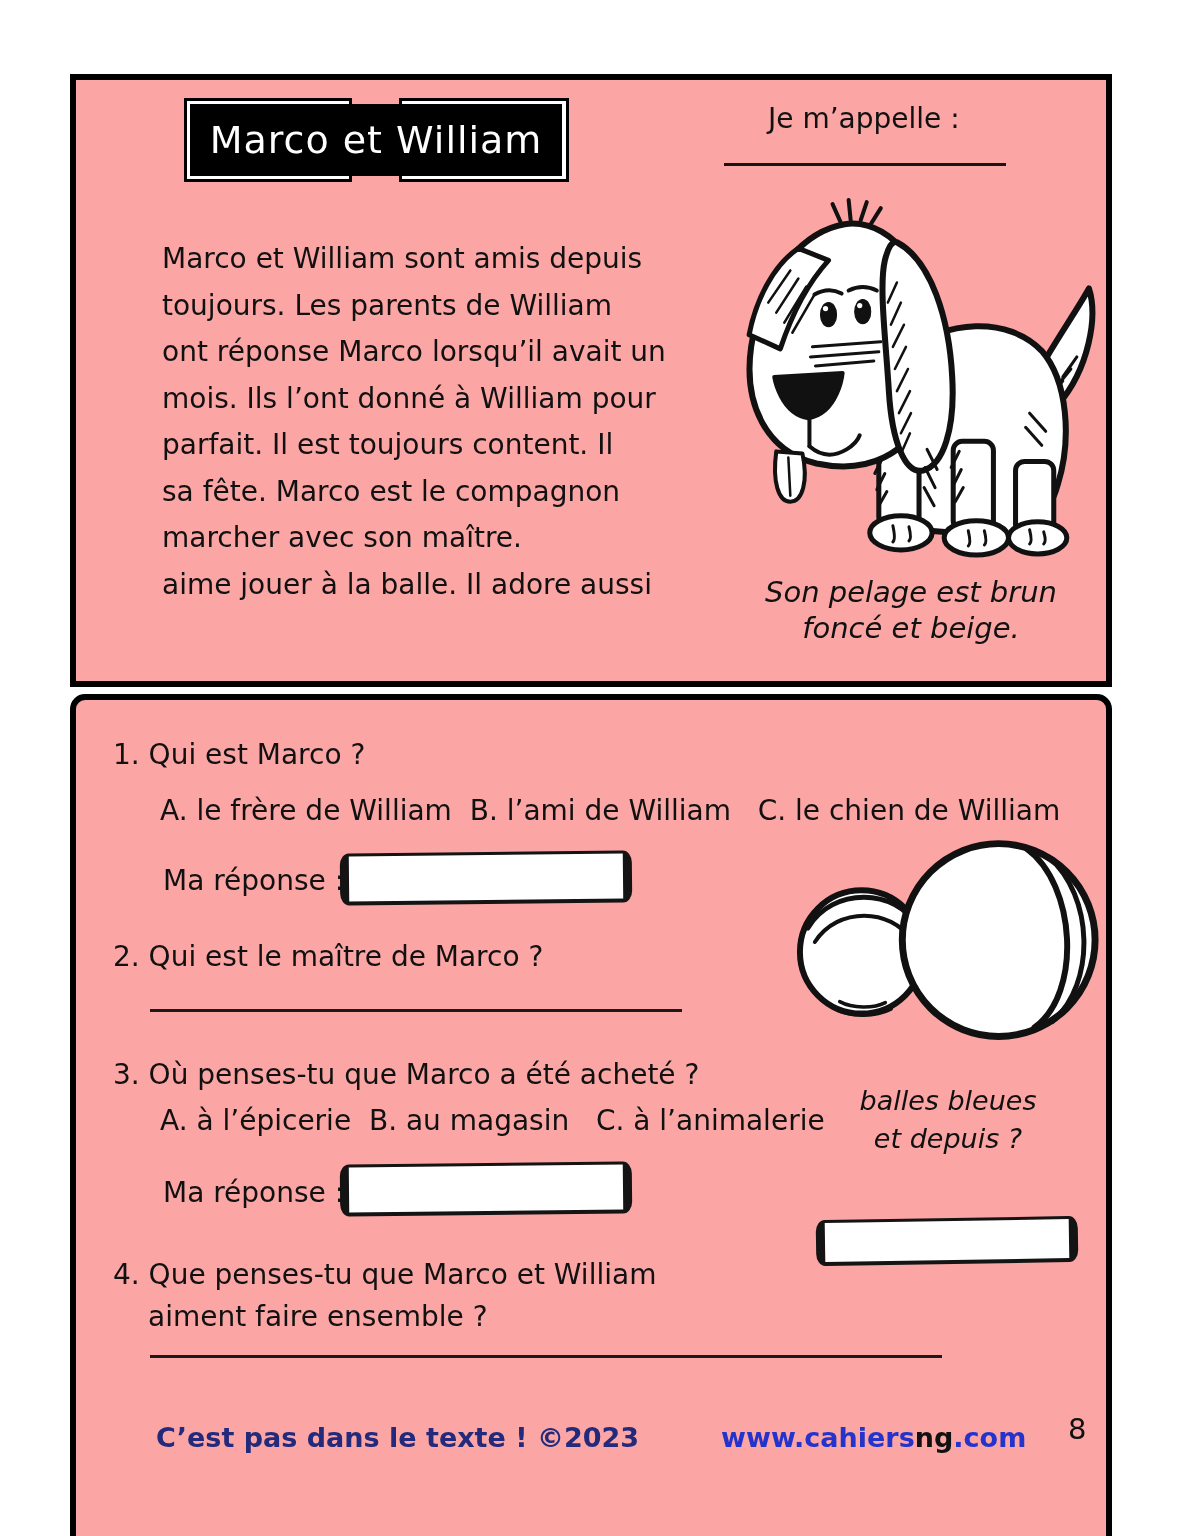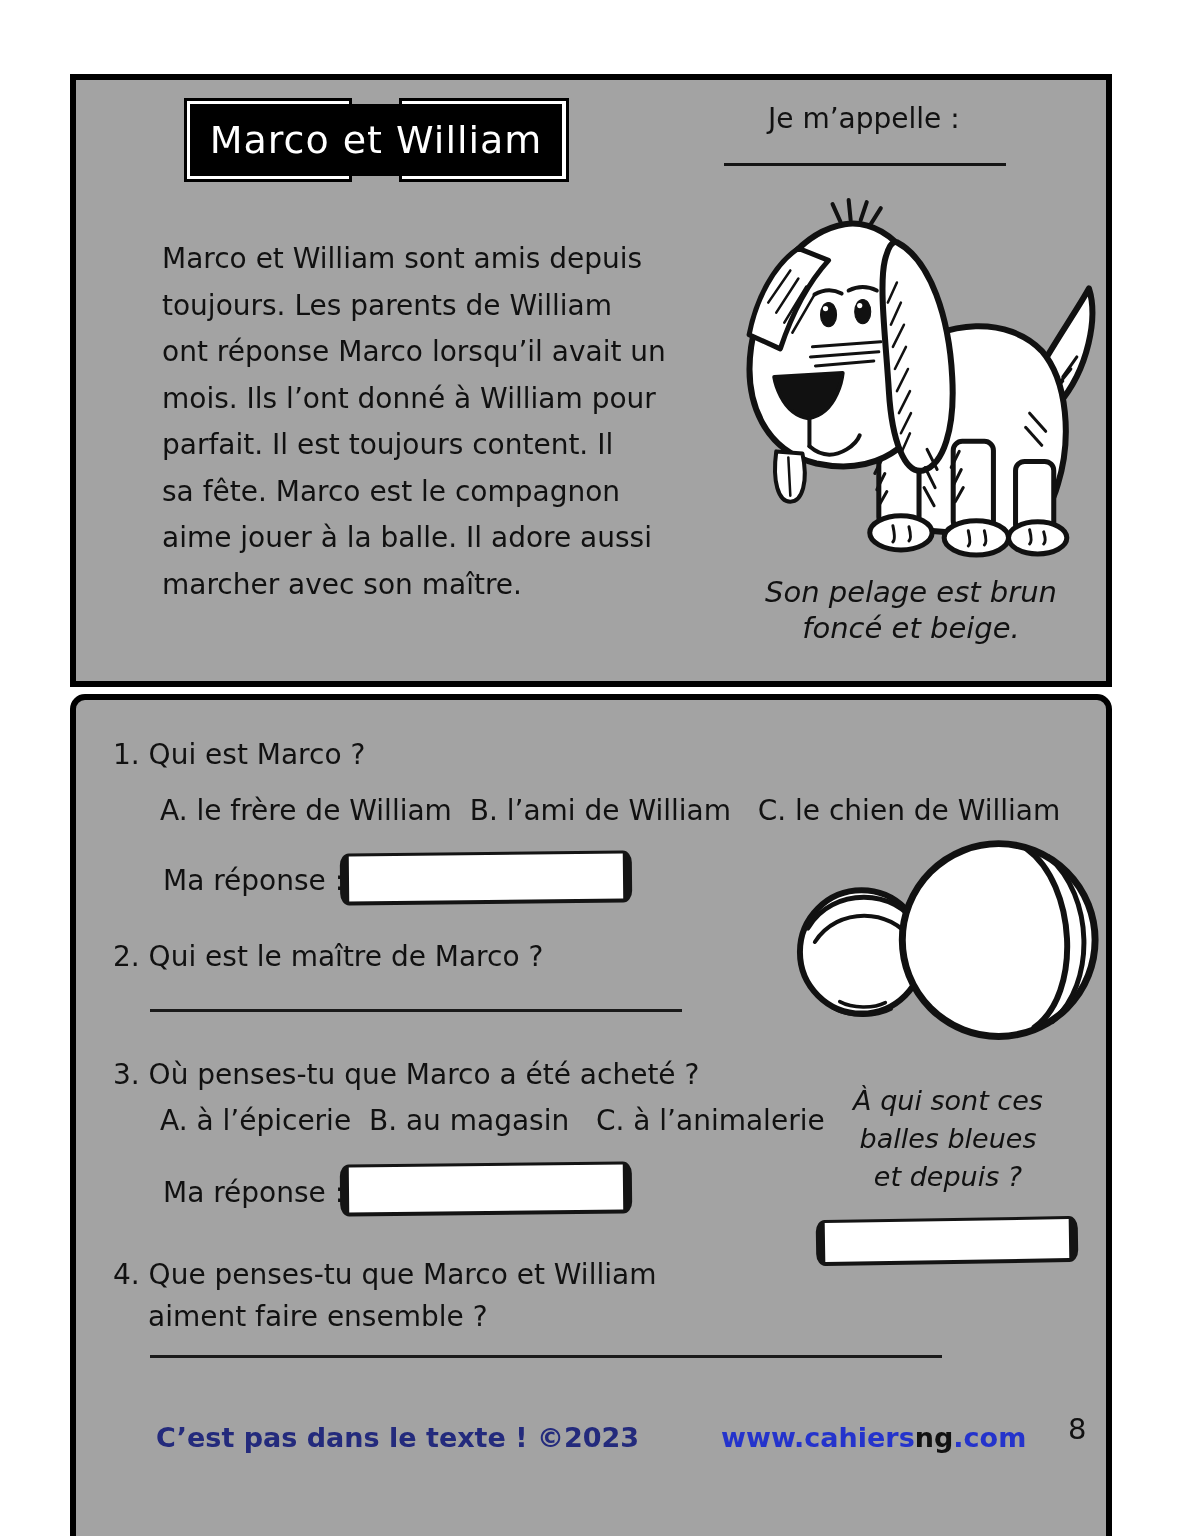--- a/index.html
+++ b/index.html
@@ -12,21 +12,21 @@
     overflow: hidden;
   }
   .abs { position: absolute; }
 
   
   .section-box {
     position: absolute;
     left: 70px;
     width: 1042px;
     border: 6px solid #000;
-    background: #a3a3a3;
+    background: #fca5a5;
   }
   .box-top    { top: 74px;  height: 613px; }
   .box-bottom { top: 694px; height: 952px; border-radius: 15px; }
 
   
   .title-wrap { left: 114px; top: 24px; width: 372px; height: 72px; }
   .title-outline {
     position: absolute;
     background: #fff;
     border: 3px solid #000;
@@ -102,22 +102,22 @@
   <div class="abs name-label">Je m’appelle :</div>
   <div class="abs name-line"></div>
 
   <div class="abs passage">
     <div>Marco et William sont amis depuis</div>
     <div>toujours. Les parents de William</div>
     <div>ont réponse Marco lorsqu’il avait un</div>
     <div>mois. Ils l’ont donné à William pour</div>
     <div>parfait. Il est toujours content. Il</div>
     <div>sa fête. Marco est le compagnon</div>
+    <div>marcher avec son maître.</div>
     <div>aime jouer à la balle. Il adore aussi</div>
-    <div>marcher avec son maître.</div>
   </div>
 
   <svg class="abs dog-illustration" viewBox="0 0 370 360" xmlns="http://www.w3.org/2000/svg">
 
     <path class="shape" stroke-width="6" d="M300,188 C320,150 347,112 359,90 C368,118 359,170 328,206 C316,219 305,210 300,188 Z"></path>
     <g class="ink" stroke-width="3">
       <path d="M333,178 L347,158"></path>
         <path d="M325,190 L341,170"></path>
         <path d="M317,200 L333,182"></path>
         <path d="M310,207 L324,192"></path>
@@ -236,21 +236,20 @@
     <path class="ink" stroke-width="4" d="M25,116 C48,80 102,82 122,114"></path>
     <path class="ink" stroke-width="5" d="M44,182 C60,191 86,191 101,183"></path>
     <path class="ink" stroke-width="3.5" d="M50,176 C63,183 84,183 96,177"></path>
 
     <circle class="shape" stroke-width="7" cx="210" cy="114" r="97"></circle>
     <path class="ink" stroke-width="6" d="M238,22 C288,58 294,168 246,202"></path>
     <path class="ink" stroke-width="5" d="M260,30 C306,70 308,158 264,196"></path>
   </svg>
 
   <div class="abs balls-caption">
-    <div>À qui sont ces</div>
     <div>balles bleues</div>
     <div>et depuis ?</div>
   </div>
   <div class="hand-box" style="left:740px; top:518px; width:262px; height:46px; transform:rotate(-0.9deg);"></div>
 
   <div class="abs footer-credit" style="color:#232a7c;">C’est pas dans le texte ! ©2023</div>
   <div class="abs footer-site"><span style="color:#2433cc;margin-left:27px;">www.cahiers</span><span style="color:#111;">ng</span><span style="color:#2433cc;">.com</span></div>
   <div class="abs footer-page">8</div>
 </div>
 

